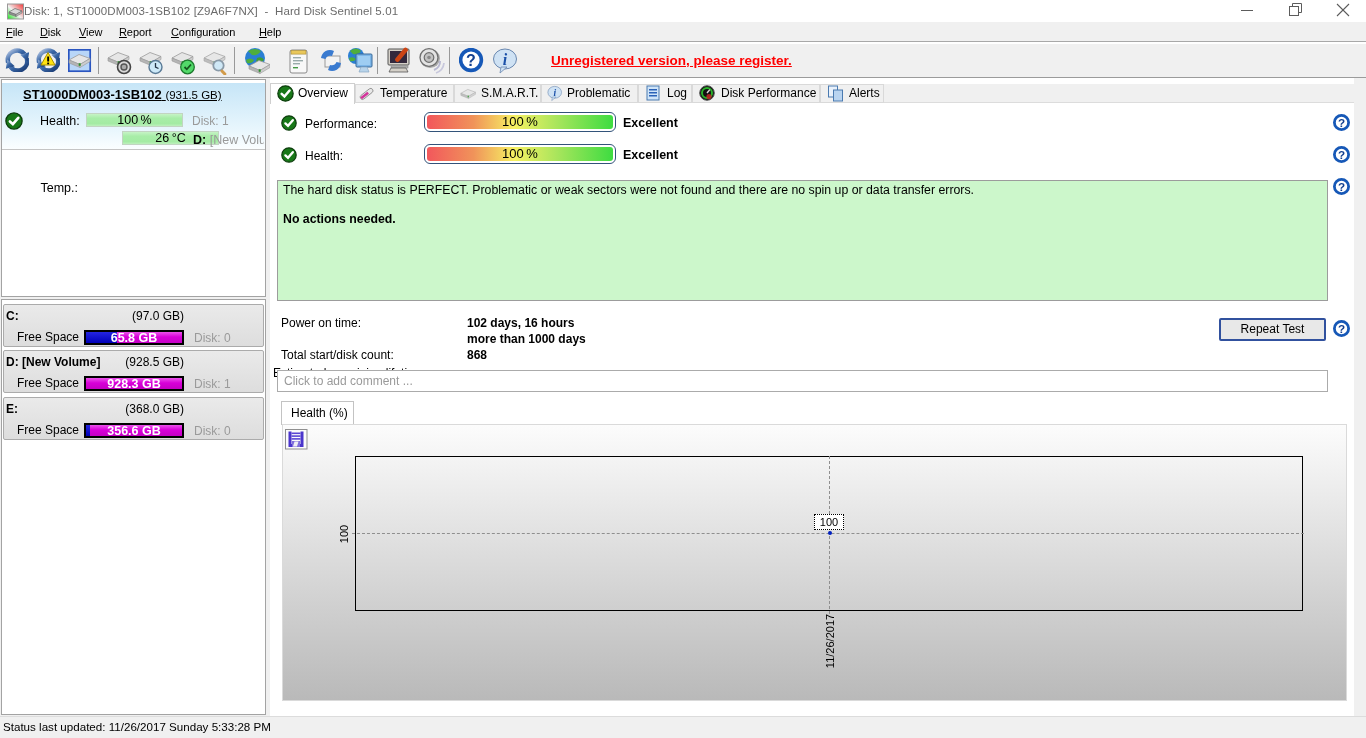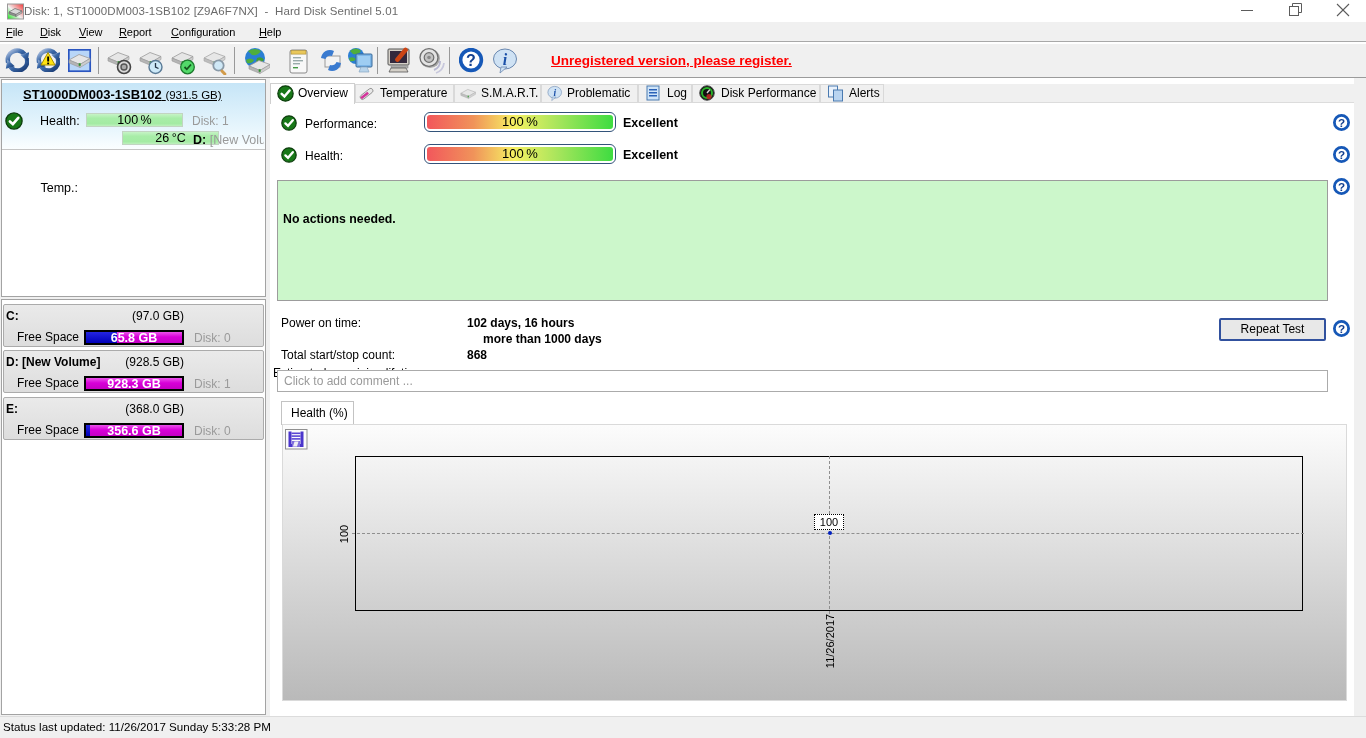--- a/index.html
+++ b/index.html
@@ -365,27 +365,28 @@
       <svg class="icon" style="left:1063px; top:68px;" width="17" height="17" viewBox="0 0 16 16">
           <use href="#qhelp"></use>
         </svg>
       <svg class="icon" style="left:1063px; top:100px;" width="17" height="17" viewBox="0 0 16 16">
           <use href="#qhelp"></use>
         </svg>
       <svg class="icon" style="left:1063px; top:242px;" width="17" height="17" viewBox="0 0 16 16">
           <use href="#qhelp"></use>
         </svg>
       <div id="greenbox" class="abs">
+        <div class="abs" style="left:5px; top:2px;">The hard disk status is PERFECT. Problematic or weak sectors were not found and there are no spin up or data transfer errors.</div>
         <div class="abs" style="left:5px; top:31px; font-weight:bold;">No actions needed.</div>
       </div>
       <div class="inflbl abs" style="left:11px; top:238px;">Power on time:</div>
       <div class="infval abs" style="left:197px; top:238px;">102 days, 16 hours</div>
       <div class="inflbl abs" style="left:3px; top:254px;margin-top:34px;">Estimated remaining lifetime:</div>
-      <div class="infval abs" style="left:197px; top:254px;margin-left:16px;">more than 1000 days</div>
-      <div class="inflbl abs" style="left:11px; top:270px;">Total start/stop count:</div>
+      <div class="infval abs" style="left:197px; top:254px;">more than 1000 days</div>
+      <div class="inflbl abs" style="left:11px; top:270px;">Total start/disk count:</div>
       <div class="infval abs" style="left:197px; top:270px;">868</div>
       <div id="repeatbtn" class="abs">Repeat Test</div>
       <div id="commentbox" class="abs">Click to add comment ...</div>
       <div id="charttab" class="abs">Health (%)</div>
       <div id="chartpanel" class="abs">
         <svg class="icon" style="left:2px; top:4px;" width="23" height="21">
           <rect x="0.5" y="0.5" width="21.5" height="19.5" fill="#fbfbfb" stroke="#8f8f8f"></rect>
           <rect x="3.5" y="2.5" width="3" height="15.5" fill="#4a35cc"></rect>
           <rect x="15.5" y="2.5" width="3" height="15.5" fill="#4a35cc"></rect>
           <rect x="4.5" y="15" width="13" height="3" fill="#4a35cc"></rect>

